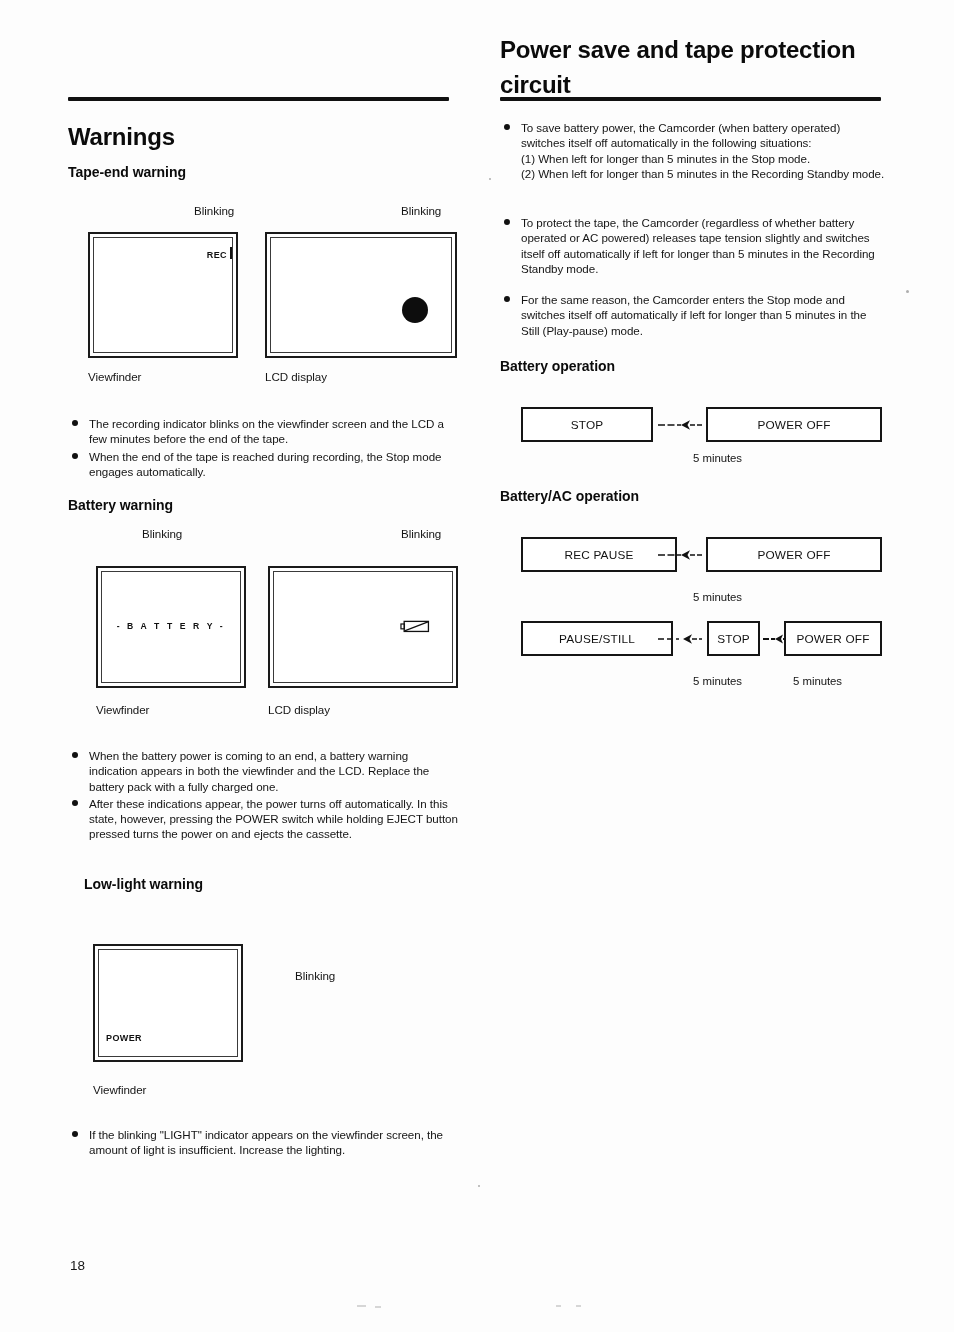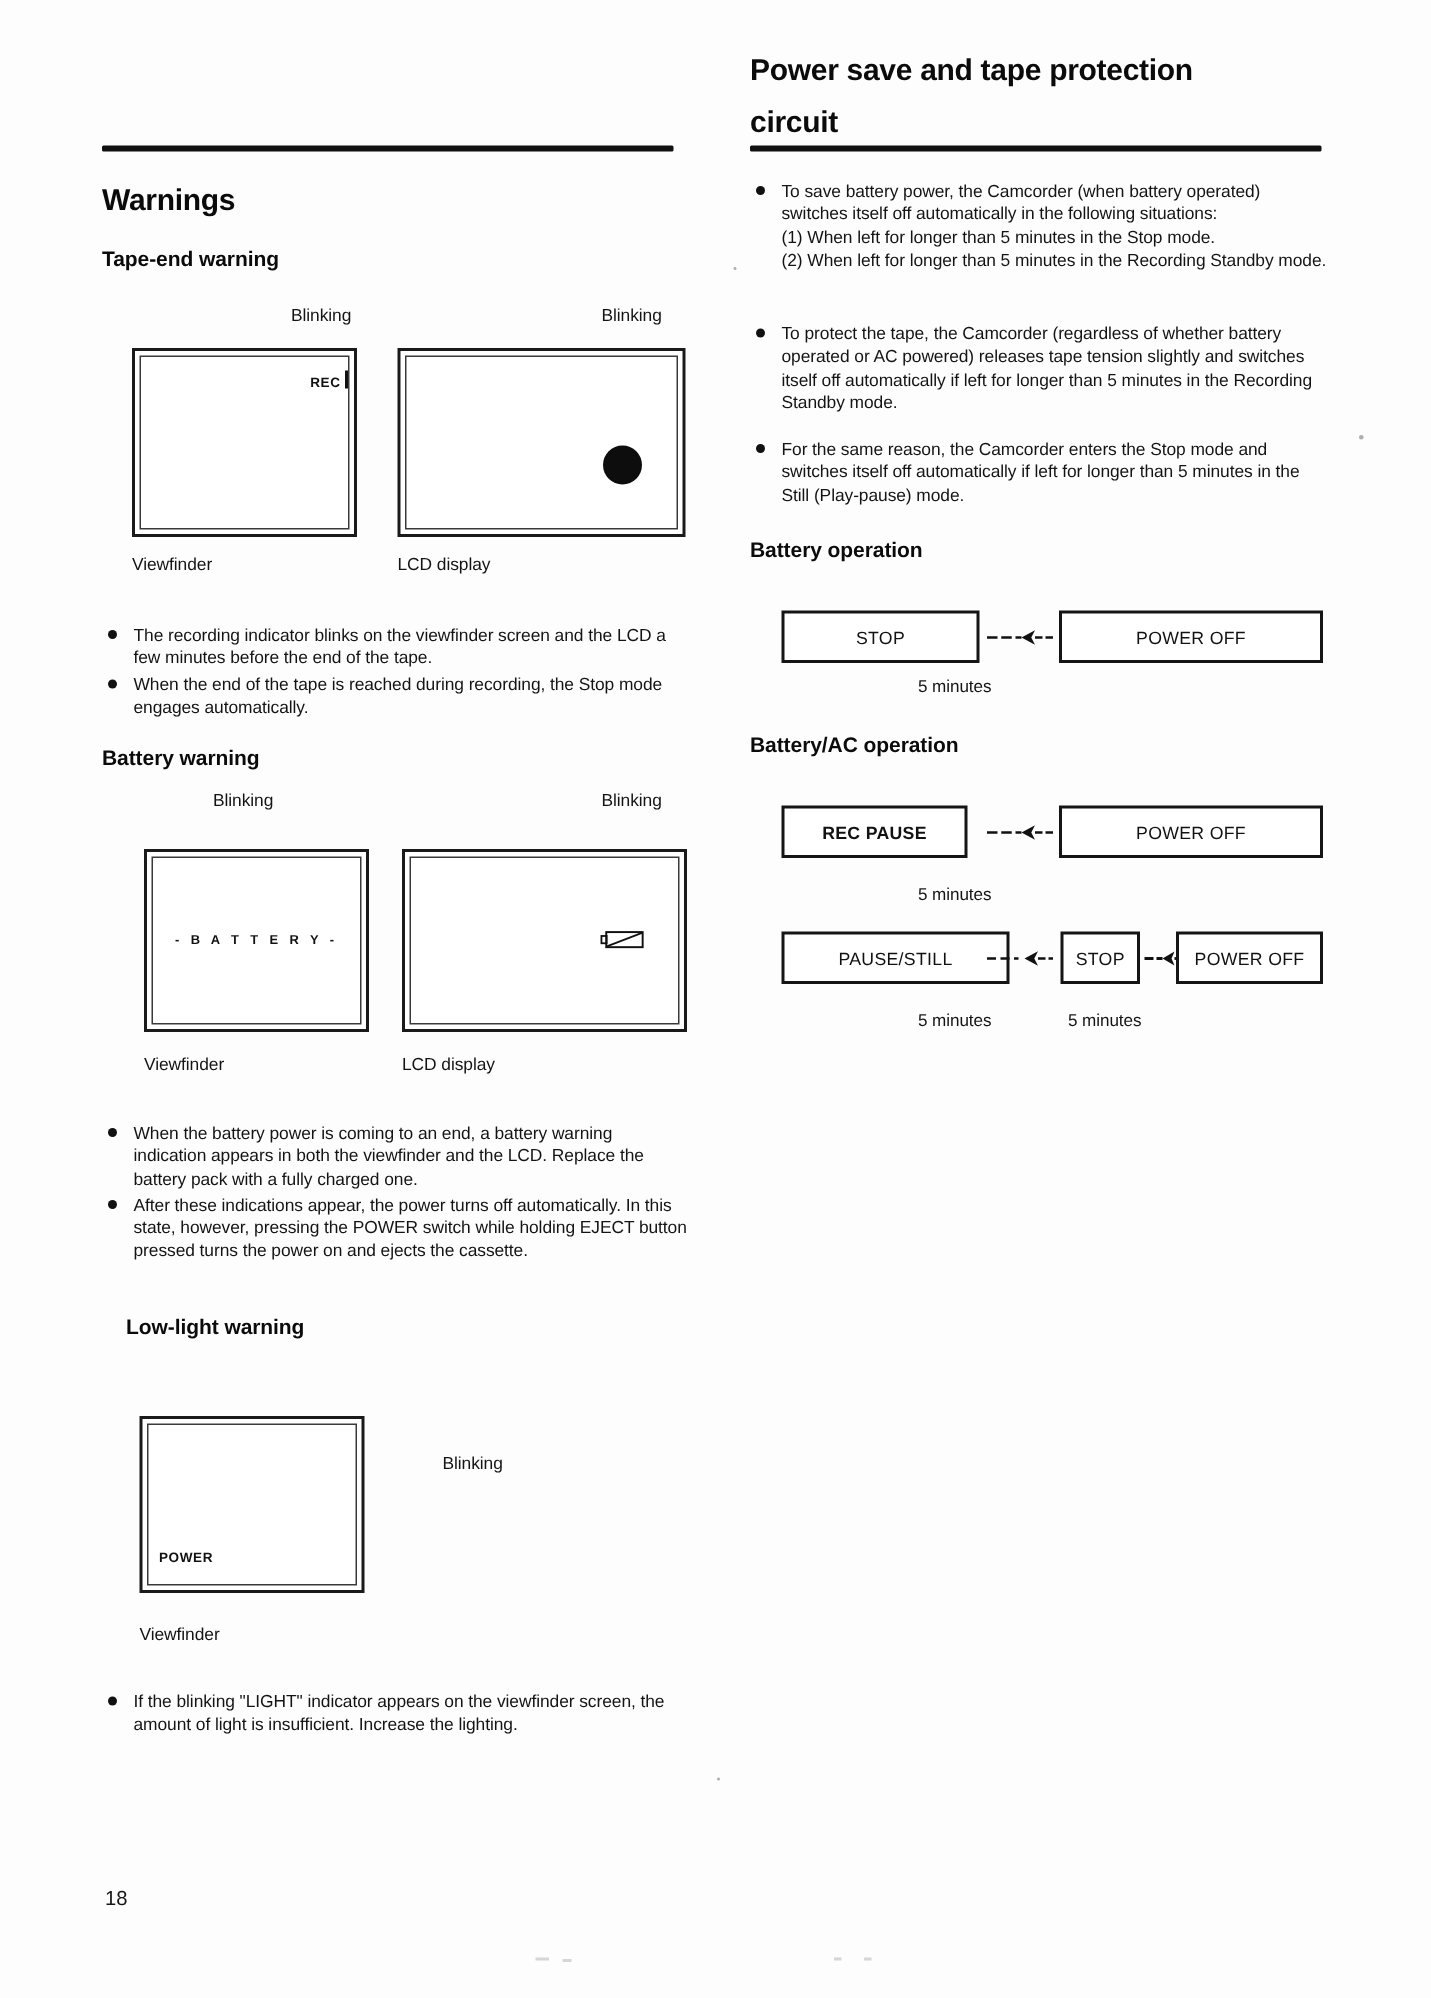--- a/index.html
+++ b/index.html
@@ -15,21 +15,21 @@
     color: #111111;
     overflow: hidden;
   }
   .page {
     position: absolute;
     inset: 0;
     background: #fdfdfd;
   }
 
   .h1 {
-    font-size: 20px;
+    font-size: 24px;
     font-weight: bold;
     letter-spacing: -0.2px;
     line-height: 1.42;
     color: #0b0b0b;
   }
   .h3 {
     font-size: 14px;
     font-weight: bold;
     letter-spacing: -0.05px;
     color: #0b0b0b;
@@ -135,21 +135,21 @@
     color: #111;
   }
   .arrow {
     position: absolute;
     height: 14px;
   }
   .mins {
     position: absolute;
     font-size: 11.4px;
     color: #141414;
-    text-align: left;
+    text-align: right;
     letter-spacing: -0.05px;
   }
 
   .pagenum {
     position: absolute;
     left: 70px;
     top: 1258px;
     font-size: 13.5px;
     color: #161616;
   }
@@ -300,21 +300,21 @@
     <path d="M24 7 L33 2.2 L30.5 7 L33 11.8 Z" fill="#111"></path>
     <line x1="33" y1="7" x2="45" y2="7" stroke="#111" stroke-width="1.7" stroke-dasharray="5 2"></line>
   </svg>
 
   <div class="flowbox" style="left:706px;top:407px;width:176px;height:35px;">POWER OFF</div>
 
   <div class="mins" style="left:612px;top:452px;width:130px;">5 minutes</div>
 
   <div class="h3" style="position:absolute;left:500px;top:488px;width:384px;">Battery/AC operation</div>
 
-  <div class="flowbox" style="left:521px;top:537px;width:124px;height:35px;font-weight:bold;">REC PAUSE</div>
+  <div class="flowbox" style="left:521px;top:537px;width:156px;height:35px;">REC PAUSE</div>
 
   <svg class="arrow" viewBox="0 0 46 14" style="left:657px;top:548px;width:46px;">
     <line x1="1" y1="7" x2="24" y2="7" stroke="#111" stroke-width="1.7" stroke-dasharray="7 2.5"></line>
     <path d="M24 7 L33 2.2 L30.5 7 L33 11.8 Z" fill="#111"></path>
     <line x1="33" y1="7" x2="45" y2="7" stroke="#111" stroke-width="1.7" stroke-dasharray="5 2"></line>
   </svg>
 
   <div class="flowbox" style="left:706px;top:537px;width:176px;height:35px;">POWER OFF</div>
 
   <div class="mins" style="left:612px;top:591px;width:130px;">5 minutes</div>

